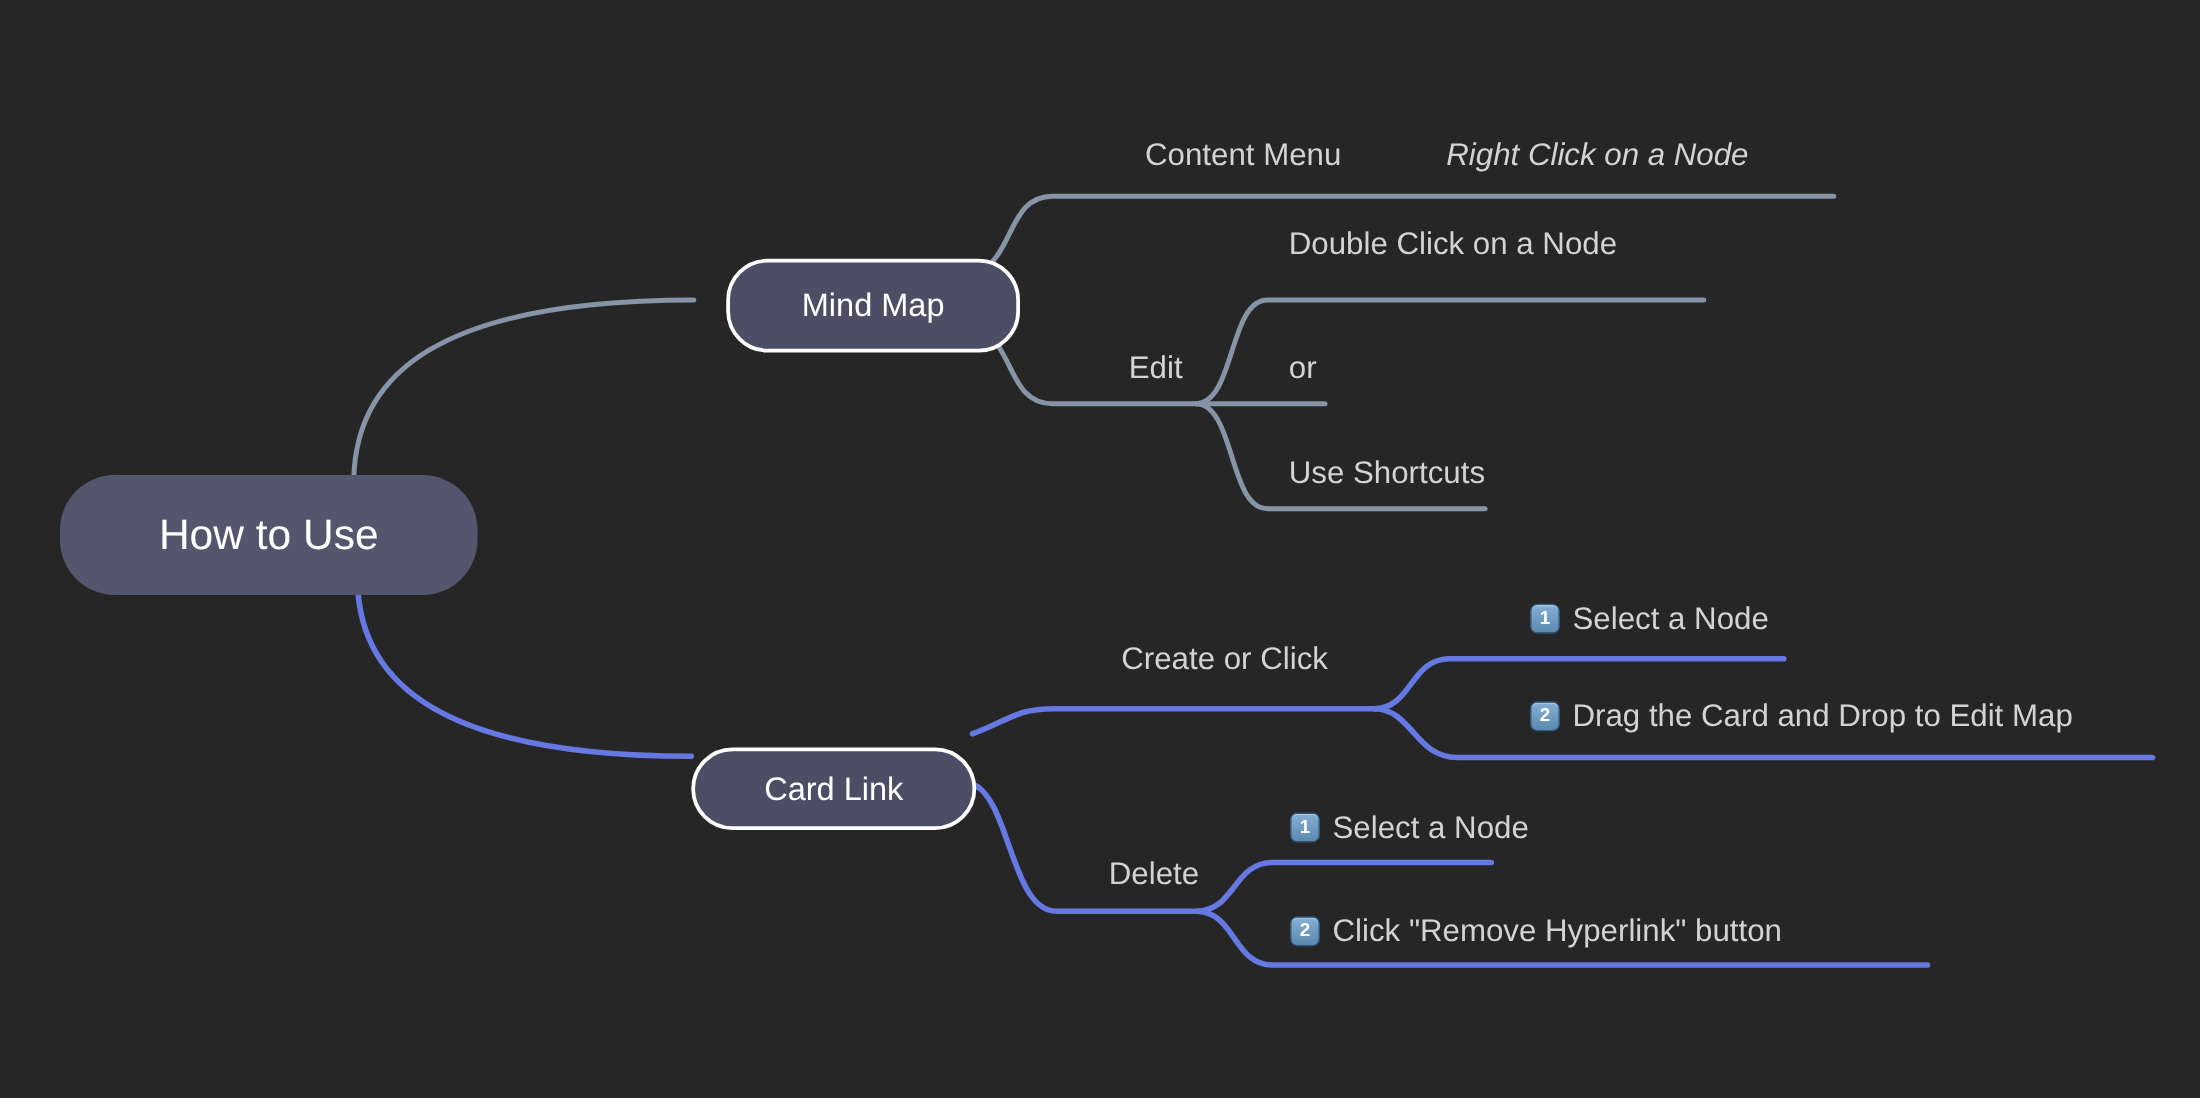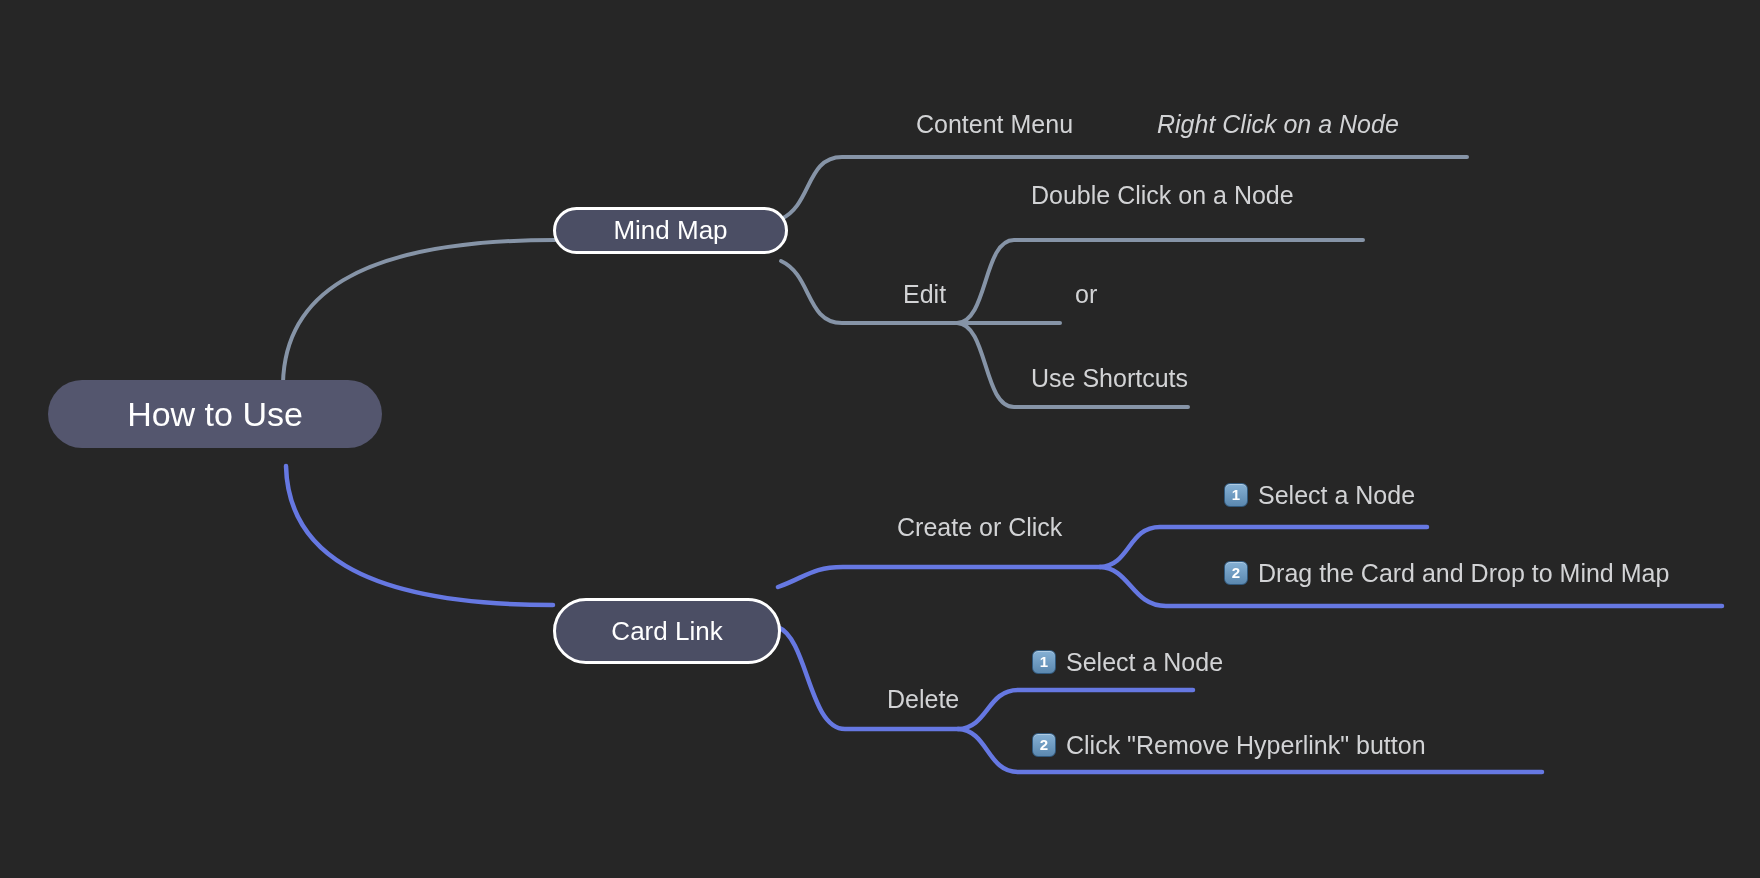--- a/index.html
+++ b/index.html
@@ -16,32 +16,32 @@
   .edges{position:absolute;left:0;top:0;pointer-events:none;}
   .edges path{fill:none;stroke-linecap:round;stroke-linejoin:round;}
   .node{
     position:absolute;
     display:flex;align-items:center;justify-content:center;
     box-sizing:border-box;
     color:var(--node-text,#fff);
     cursor:default;
   }
   .node-root{
-    left:48px;top:380px;width:334px;height:68px;
+    left:48px;top:380px;width:334px;height:96px;
     background:var(--root-fill,#54566e);
     border-radius:44px;
     font-size:34px;
   }
   .node-pill{
     background:var(--node-fill,#4b4e64);
     border:3px solid var(--node-border,#fff);
     border-radius:33px;
     font-size:26px;
   }
-  .node-mindmap{left:553px;top:207px;width:235px;height:47px;justify-content:center;}
+  .node-mindmap{left:581px;top:207px;width:235px;height:75px;justify-content:center;}
   .node-cardlink{left:553px;top:598px;width:228px;height:66px;}
   .label{
     position:absolute;
     color:var(--text,#d2d3d5);
     font-size:25px;line-height:30px;
     white-space:nowrap;
     cursor:default;
   }
   .step{
     display:flex;align-items:center;gap:10px;
@@ -95,34 +95,34 @@
   </div>
 
   <div class="label" style="left:900px;top:109px;margin-left:16px;">Content Menu</div>
 
   <div class="label" style="left:1157px;top:109px;font-style:italic;">Right Click on a Node</div>
 
   <div class="label" style="left:903px;top:279px;text-align:center;">Edit</div>
 
   <div class="label" style="left:1031px;top:180px;">Double Click on a Node</div>
 
-  <div class="label" style="left:1075px;top:279px;">or</div>
+  <div class="label" style="left:1031px;top:279px;">or</div>
 
   <div class="label" style="left:1031px;top:363px;">Use Shortcuts</div>
 
   <div class="label" style="left:897px;top:512px;">Create or Click</div>
 
   <div class="label step" style="left:1224px;top:480px;">
     <span class="keycap">1</span>
     <span>Select a Node</span>
   </div>
 
   <div class="label step" style="left:1224px;top:558px;">
     <span class="keycap">2</span>
-    <span>Drag the Card and Drop to Mind Map</span>
+    <span>Drag the Card and Drop to Edit Map</span>
   </div>
 
   <div class="label" style="left:887px;top:684px;text-align:center;">Delete</div>
 
   <div class="label step" style="left:1032px;top:647px;">
     <span class="keycap">1</span>
     <span>Select a Node</span>
   </div>
 
   <div class="label step" style="left:1032px;top:730px;">

